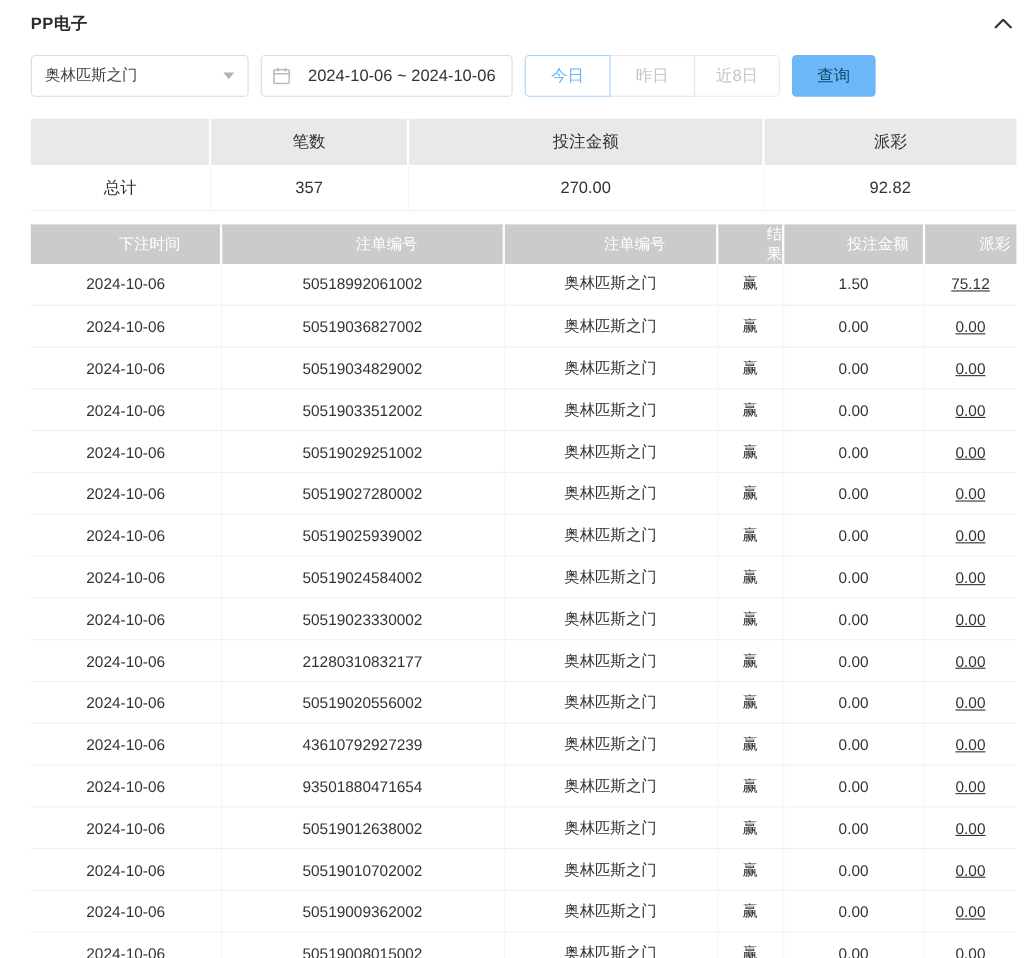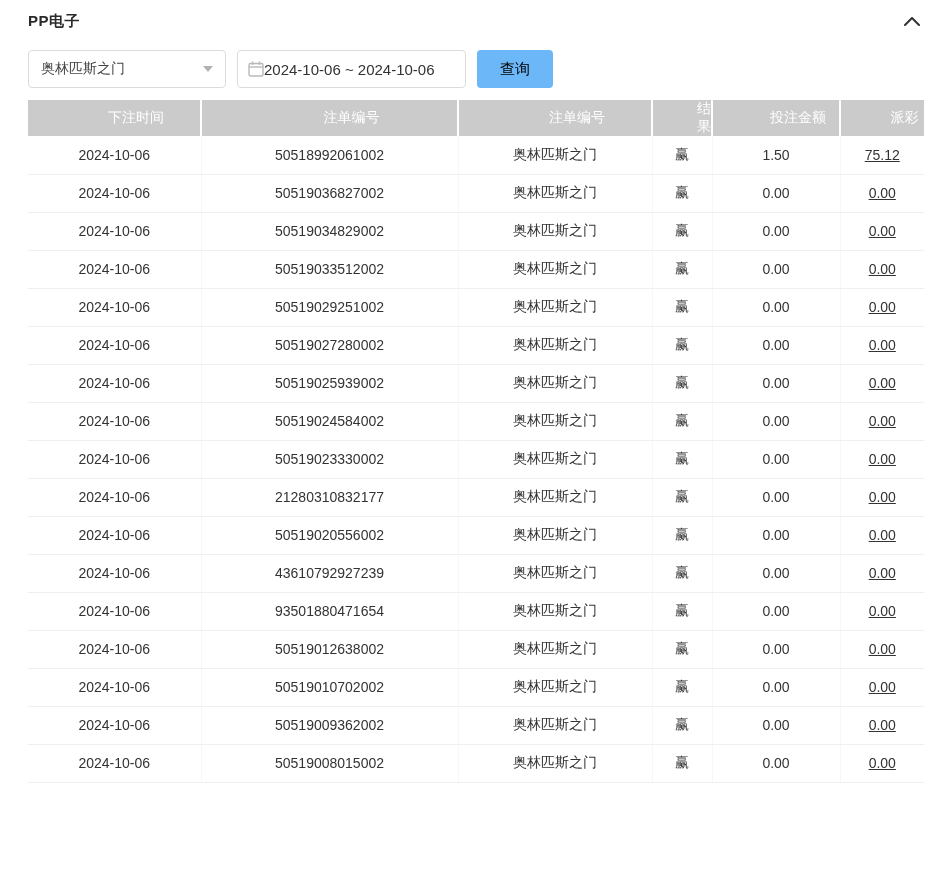--- a/index.html
+++ b/index.html
@@ -13,29 +13,29 @@
   .collapse { cursor:pointer; display:flex; align-items:center; padding:4px; }
 
   
   .filter-row { display:flex; align-items:center; margin-top:16px; gap:11px; }
   .select { width:198px; height:38px; border:1px solid #dcdcdc; border-radius:4px;
     display:flex; align-items:center; justify-content:space-between; padding:0 12px;
     font-size:14px; color:#444; cursor:pointer; background:#fff; }
   .sel-arrow { width:0; height:0; border-left:5px solid transparent; border-right:5px solid transparent;
     border-top:6px solid #b3b3b3; }
   .date-input { width:229px; height:38px; border:1px solid #dcdcdc; border-radius:4px;
-    display:flex; align-items:center; padding:0 10px; gap:0; font-size:15px; color:#333;
+    display:flex; align-items:center; padding:0 10px; gap:16px; font-size:15px; color:#333;
     cursor:pointer; background:#fff; }
   .btn-group { display:flex; }
   .quick-btn { width:78px; height:38px; background:#fff; border:1px solid #e7e7e7; color:#c6c6c6;
     font-size:15px; cursor:pointer; margin-left:-1px; font-family:inherit; }
   .quick-btn:first-child { margin-left:0; border-radius:4px 0 0 4px; }
   .quick-btn:last-child { border-radius:0 4px 4px 0; }
   .quick-btn.active { color:#6bb4f5; border-color:#a9d3f9; position:relative; z-index:1; }
-  .search-btn { width:76px; height:38px; background:#6cb7f7; color:#000000; border:none;
+  .search-btn { width:76px; height:38px; background:#6cb7f7; color:#0c4a6e; border:none;
     border-radius:4px; font-size:15px; cursor:pointer; font-family:inherit; }
 
   
   table { border-collapse:collapse; table-layout:fixed; width:896px; }
   .summary { margin-top:20px; }
   .summary th { background:#e9e9e9; height:42px; font-size:15px; font-weight:normal; color:#333;
     border-right:2px solid #fff; text-align:center; }
   .summary th:last-child { border-right:none; }
   .summary td { height:41px; text-align:center; font-size:15px; color:#333;
     border-bottom:1px solid #f0f0f0; border-right:1px solid #f7f7f7; }
@@ -74,24 +74,53 @@
         <svg width="16" height="16" viewBox="0 0 16 16">
           <rect x="1" y="2.5" width="14" height="12.5" rx="1.5" fill="none" stroke="#b9b9b9" stroke-width="1.4"></rect>
           <line x1="1" y1="6" x2="15" y2="6" stroke="#b9b9b9" stroke-width="1.4"></line>
           <line x1="4.5" y1="0.5" x2="4.5" y2="4" stroke="#b9b9b9" stroke-width="1.4"></line>
           <line x1="11.5" y1="0.5" x2="11.5" y2="4" stroke="#b9b9b9" stroke-width="1.4"></line>
         </svg>
       </span>
       <span>2024-10-06 ~ 2024-10-06</span>
     </div>
 
+    <div class="btn-group">
+        <button class="quick-btn active">今日</button>
+        <button class="quick-btn">昨日</button>
+        <button class="quick-btn">近8日</button>
+      </div>
 
     <button class="search-btn">查询</button>
   </div>
 
+  <table class="summary">
+    <colgroup>
+        <col style="width:163px">
+        <col style="width:180px">
+        <col style="width:323px">
+        <col style="width:230px">
+      </colgroup>
+    <thead>
+        <tr>
+          <th></th>
+          <th>笔数</th>
+          <th>投注金额</th>
+          <th>派彩</th>
+        </tr>
+      </thead>
+    <tbody>
+        <tr>
+          <td>总计</td>
+          <td>357</td>
+          <td>270.00</td>
+          <td>92.82</td>
+        </tr>
+      </tbody>
+  </table>
 
   <table class="bets">
     <colgroup>
         <col style="width:173px">
         <col style="width:257px">
         <col style="width:194px">
         <col style="width:60px">
         <col style="width:128px">
         <col style="width:84px">
       </colgroup>

